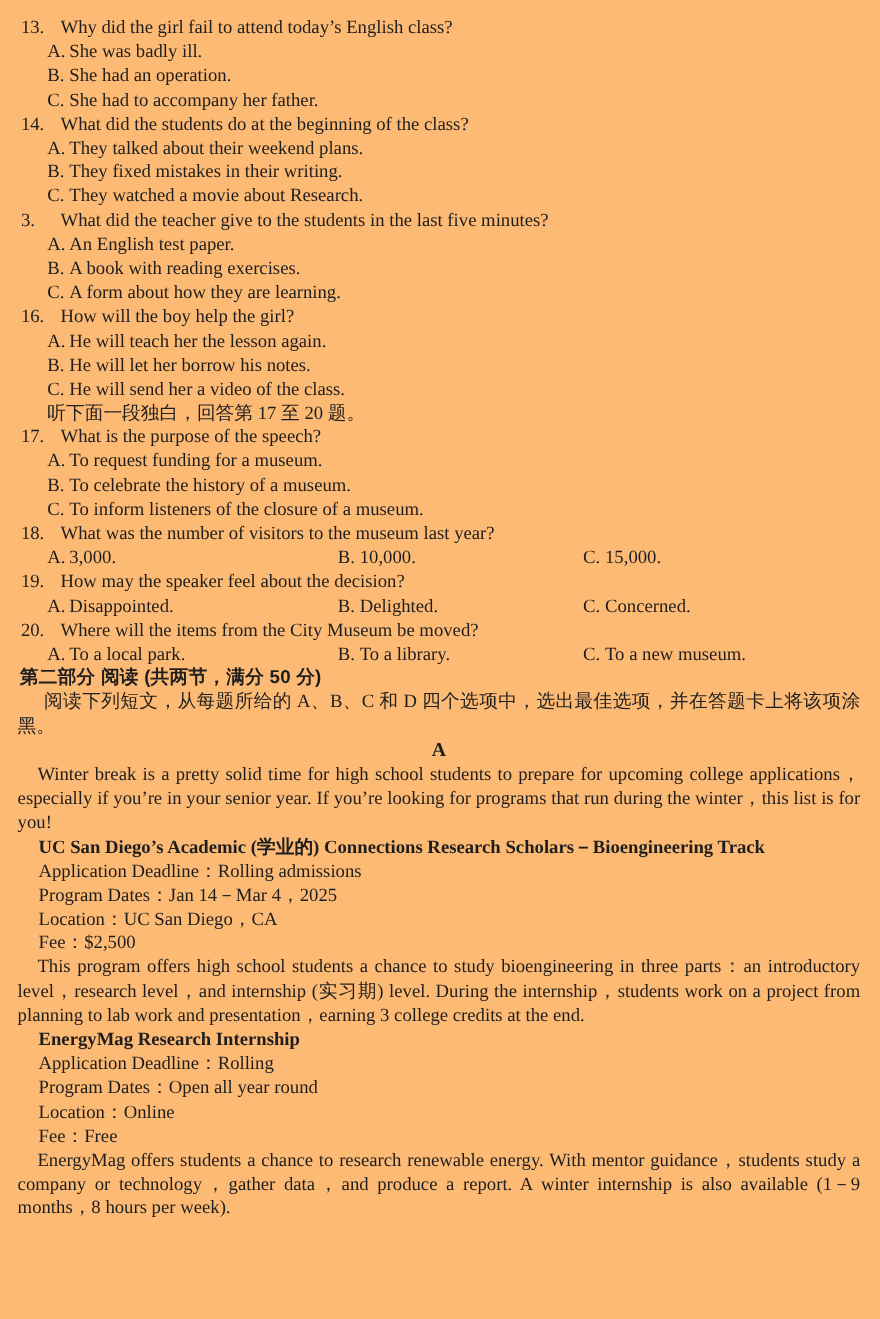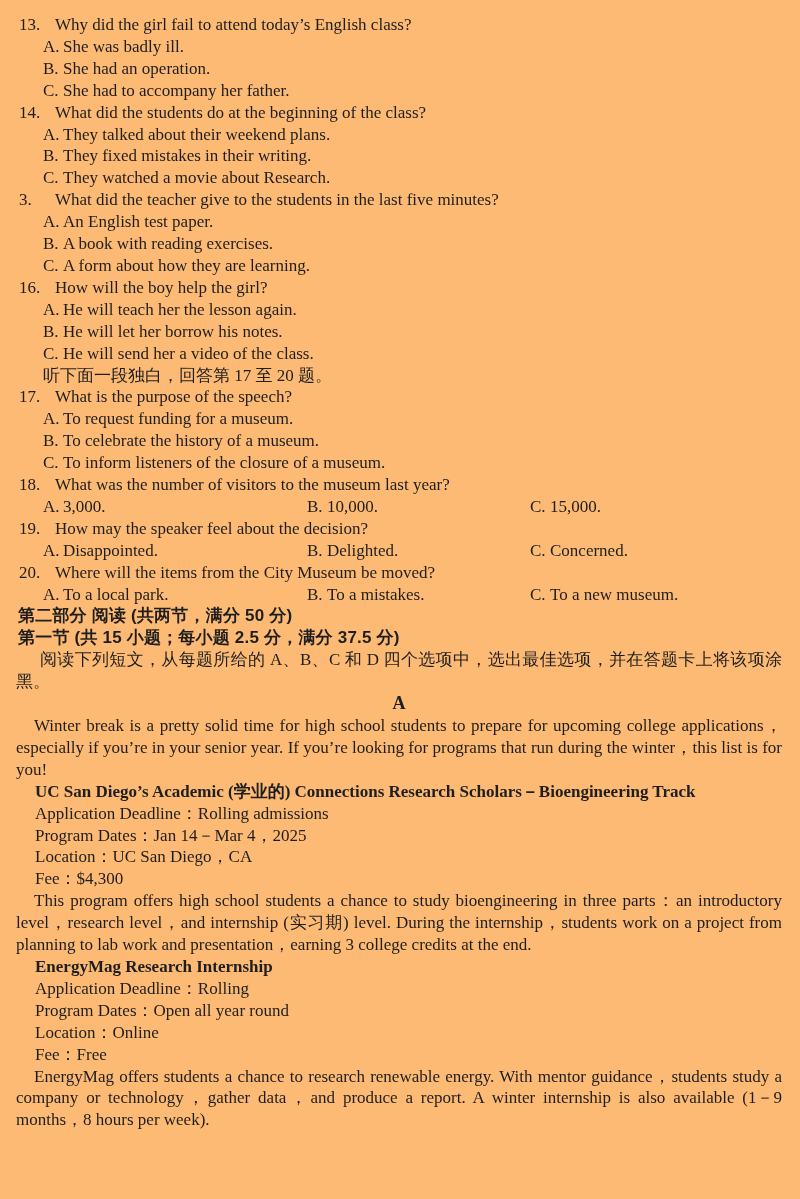--- a/index.html
+++ b/index.html
@@ -87,37 +87,36 @@
       <span class="ocol c1"><span class="olabel">A.</span><span>Disappointed.</span></span>
       <span class="ocol c2"><span class="olabel">B.</span><span>Delighted.</span></span>
       <span class="ocol c3"><span class="olabel">C.</span><span>Concerned.</span></span>
     </div>
   </div>
 
   <div class="q">
     <div class="qline"><span class="qnum">20.</span><span class="qtext">Where will the items from the City Museum be moved?</span></div>
     <div class="optrow">
       <span class="ocol c1"><span class="olabel">A.</span><span>To a local park.</span></span>
-      <span class="ocol c2"><span class="olabel">B.</span><span>To a mistakes.</span></span>
+      <span class="ocol c2"><span class="olabel">B.</span><span>To a library.</span></span>
       <span class="ocol c3"><span class="olabel">C.</span><span>To a new museum.</span></span>
     </div>
   </div>
 
   <div class="h-cn">第二部分 阅读 (共两节，满分 50 分)</div>
-  <div class="h-cn">第一节 (共 15 小题；每小题 2.5 分，满分 37.5 分)</div>
   <p class="cn-para">阅读下列短文，从每题所给的 A、B、C 和 D 四个选项中，选出最佳选项，并在答题卡上将该项涂黑。</p>
 
   <div class="ptitle">A</div>
   <p class="para">Winter break is a pretty solid time for high school students to prepare for upcoming college applications，especially if you’re in your senior year. If you’re looking for programs that run during the winter，this list is for you!</p>
 
   <div class="prog-title">UC San Diego’s Academic (学业的) Connections Research Scholars－Bioengineering Track</div>
   <div class="detail">Application Deadline：Rolling admissions</div>
   <div class="detail">Program Dates：Jan 14－Mar 4，2025</div>
   <div class="detail">Location：UC San Diego，CA</div>
-  <div class="detail">Fee：$4,300</div>
+  <div class="detail">Fee：$2,500</div>
   <p class="para">This program offers high school students a chance to study bioengineering in three parts：an introductory level，research level，and internship (实习期) level. During the internship，students work on a project from planning to lab work and presentation，earning 3 college credits at the end.</p>
 
   <div class="prog-title">EnergyMag Research Internship</div>
   <div class="detail">Application Deadline：Rolling</div>
   <div class="detail">Program Dates：Open all year round</div>
   <div class="detail">Location：Online</div>
   <div class="detail">Fee：Free</div>
   <p class="para">EnergyMag offers students a chance to research renewable energy. With mentor guidance，students study a company or technology，gather data，and produce a report. A winter internship is also available (1－9 months，8 hours per week).</p>
 
 

